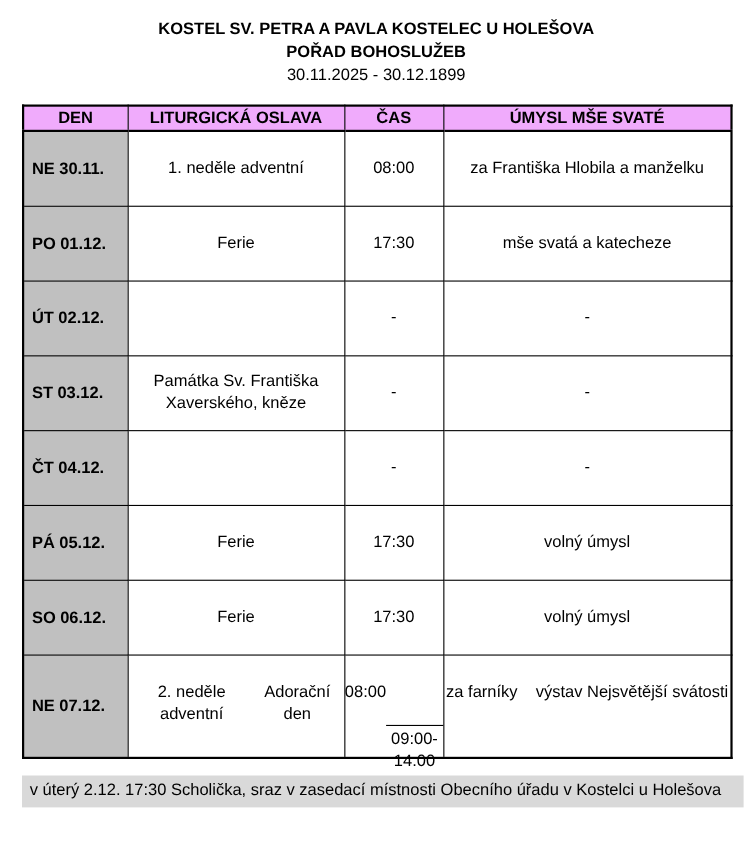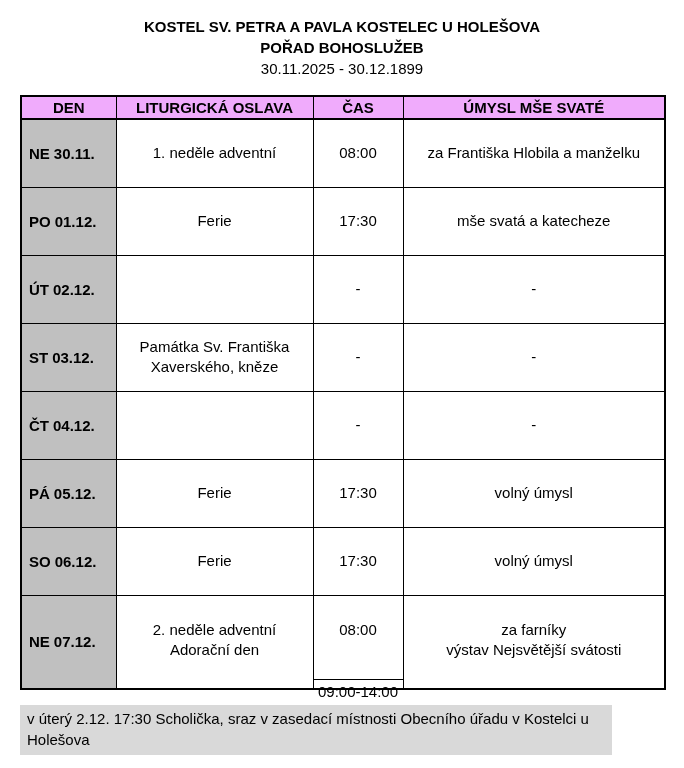--- a/index.html
+++ b/index.html
@@ -55,30 +55,31 @@
     text-align: left;
     padding-left: 7px;
     white-space: nowrap;
   }
   td.den .date { margin-left: 4px; }
 
   .cellwrap { width: 100%; }
   .cellwrap .line { line-height: 20px; }
   .cellwrap.spread {
     display: flex;
-    flex-direction: column;
+    flex-direction: row;
+    justify-content: space-between;
     height: 88px;
     padding-top: 22px;
   }
   td.cas { padding: 0; }
   td.cas .cellwrap.spread { height: 92px; padding-top: 24px; }
   td.cas .line-sep { border-top: 1px solid #000; padding-top: 2px; margin-top: 39px; }
 
   .footer-note {
-    width: 592px;
+    width: 656px;
     margin-top: 15px;
     background: #d9d9d9;
     font-size: 15px;
     line-height: 21px;
     padding: 3px 7px 5px 7px;
     text-align: left;
   }
 </style>
 </head>
 <body>

